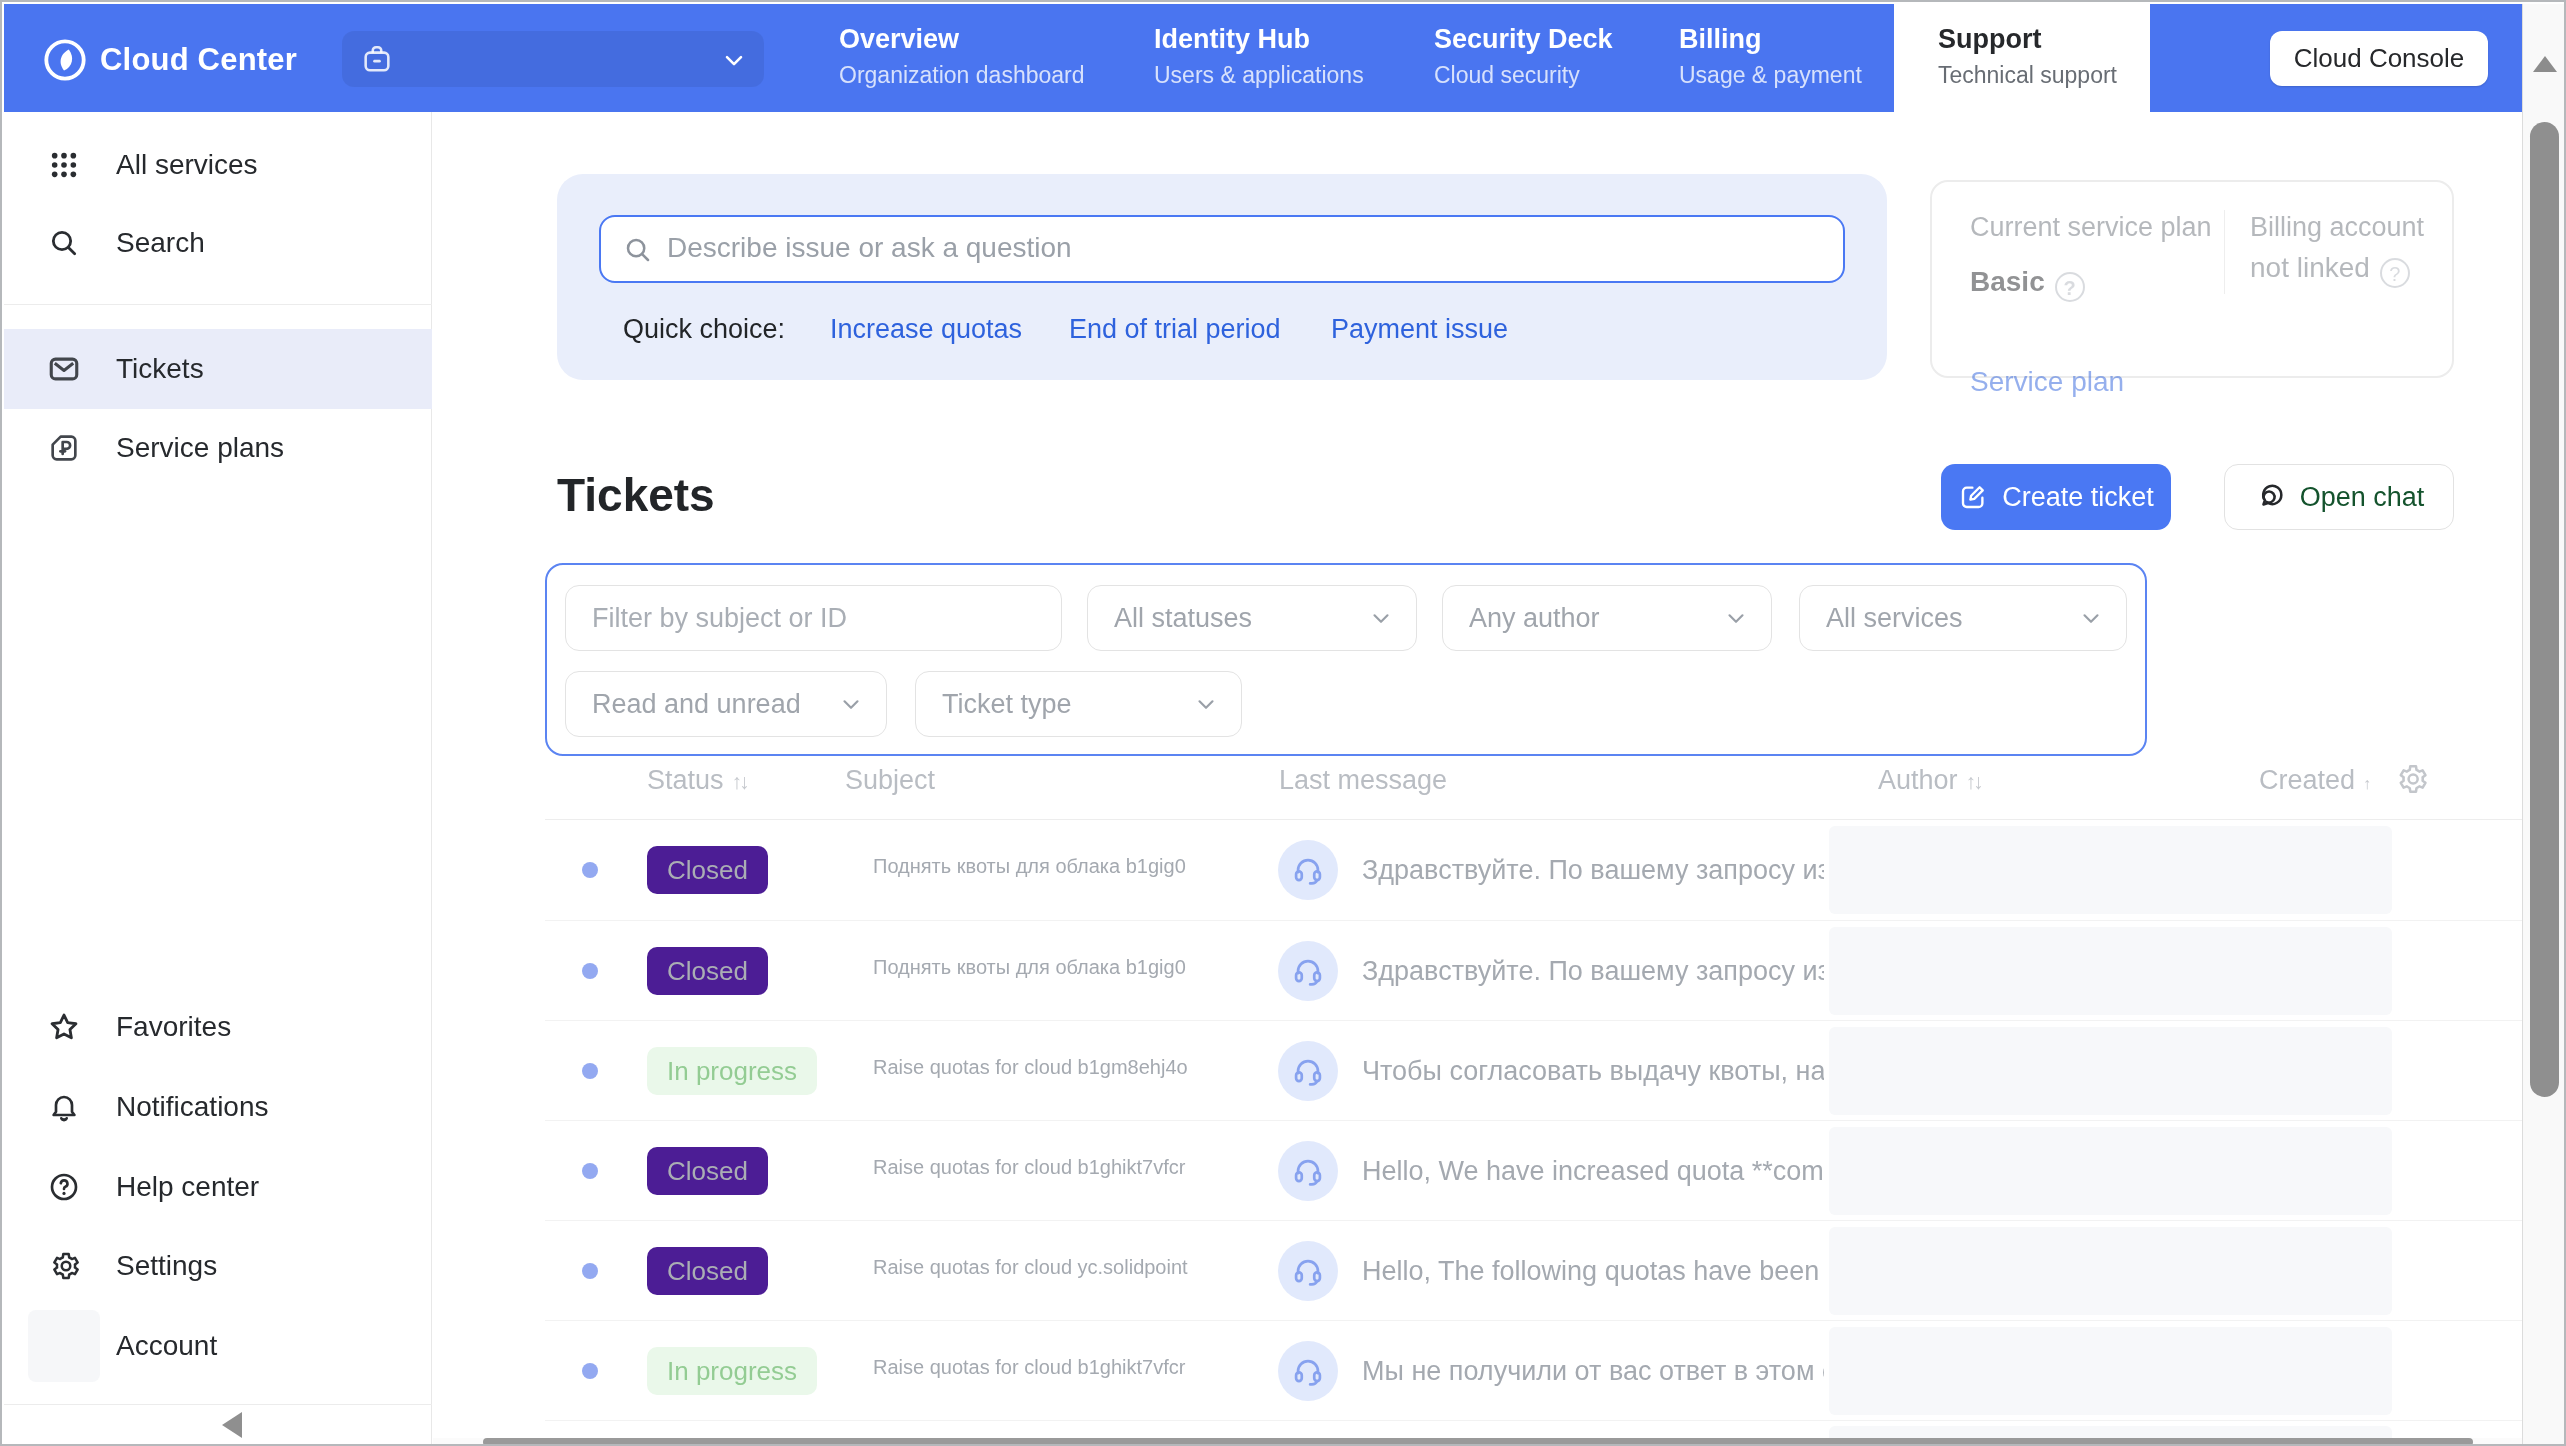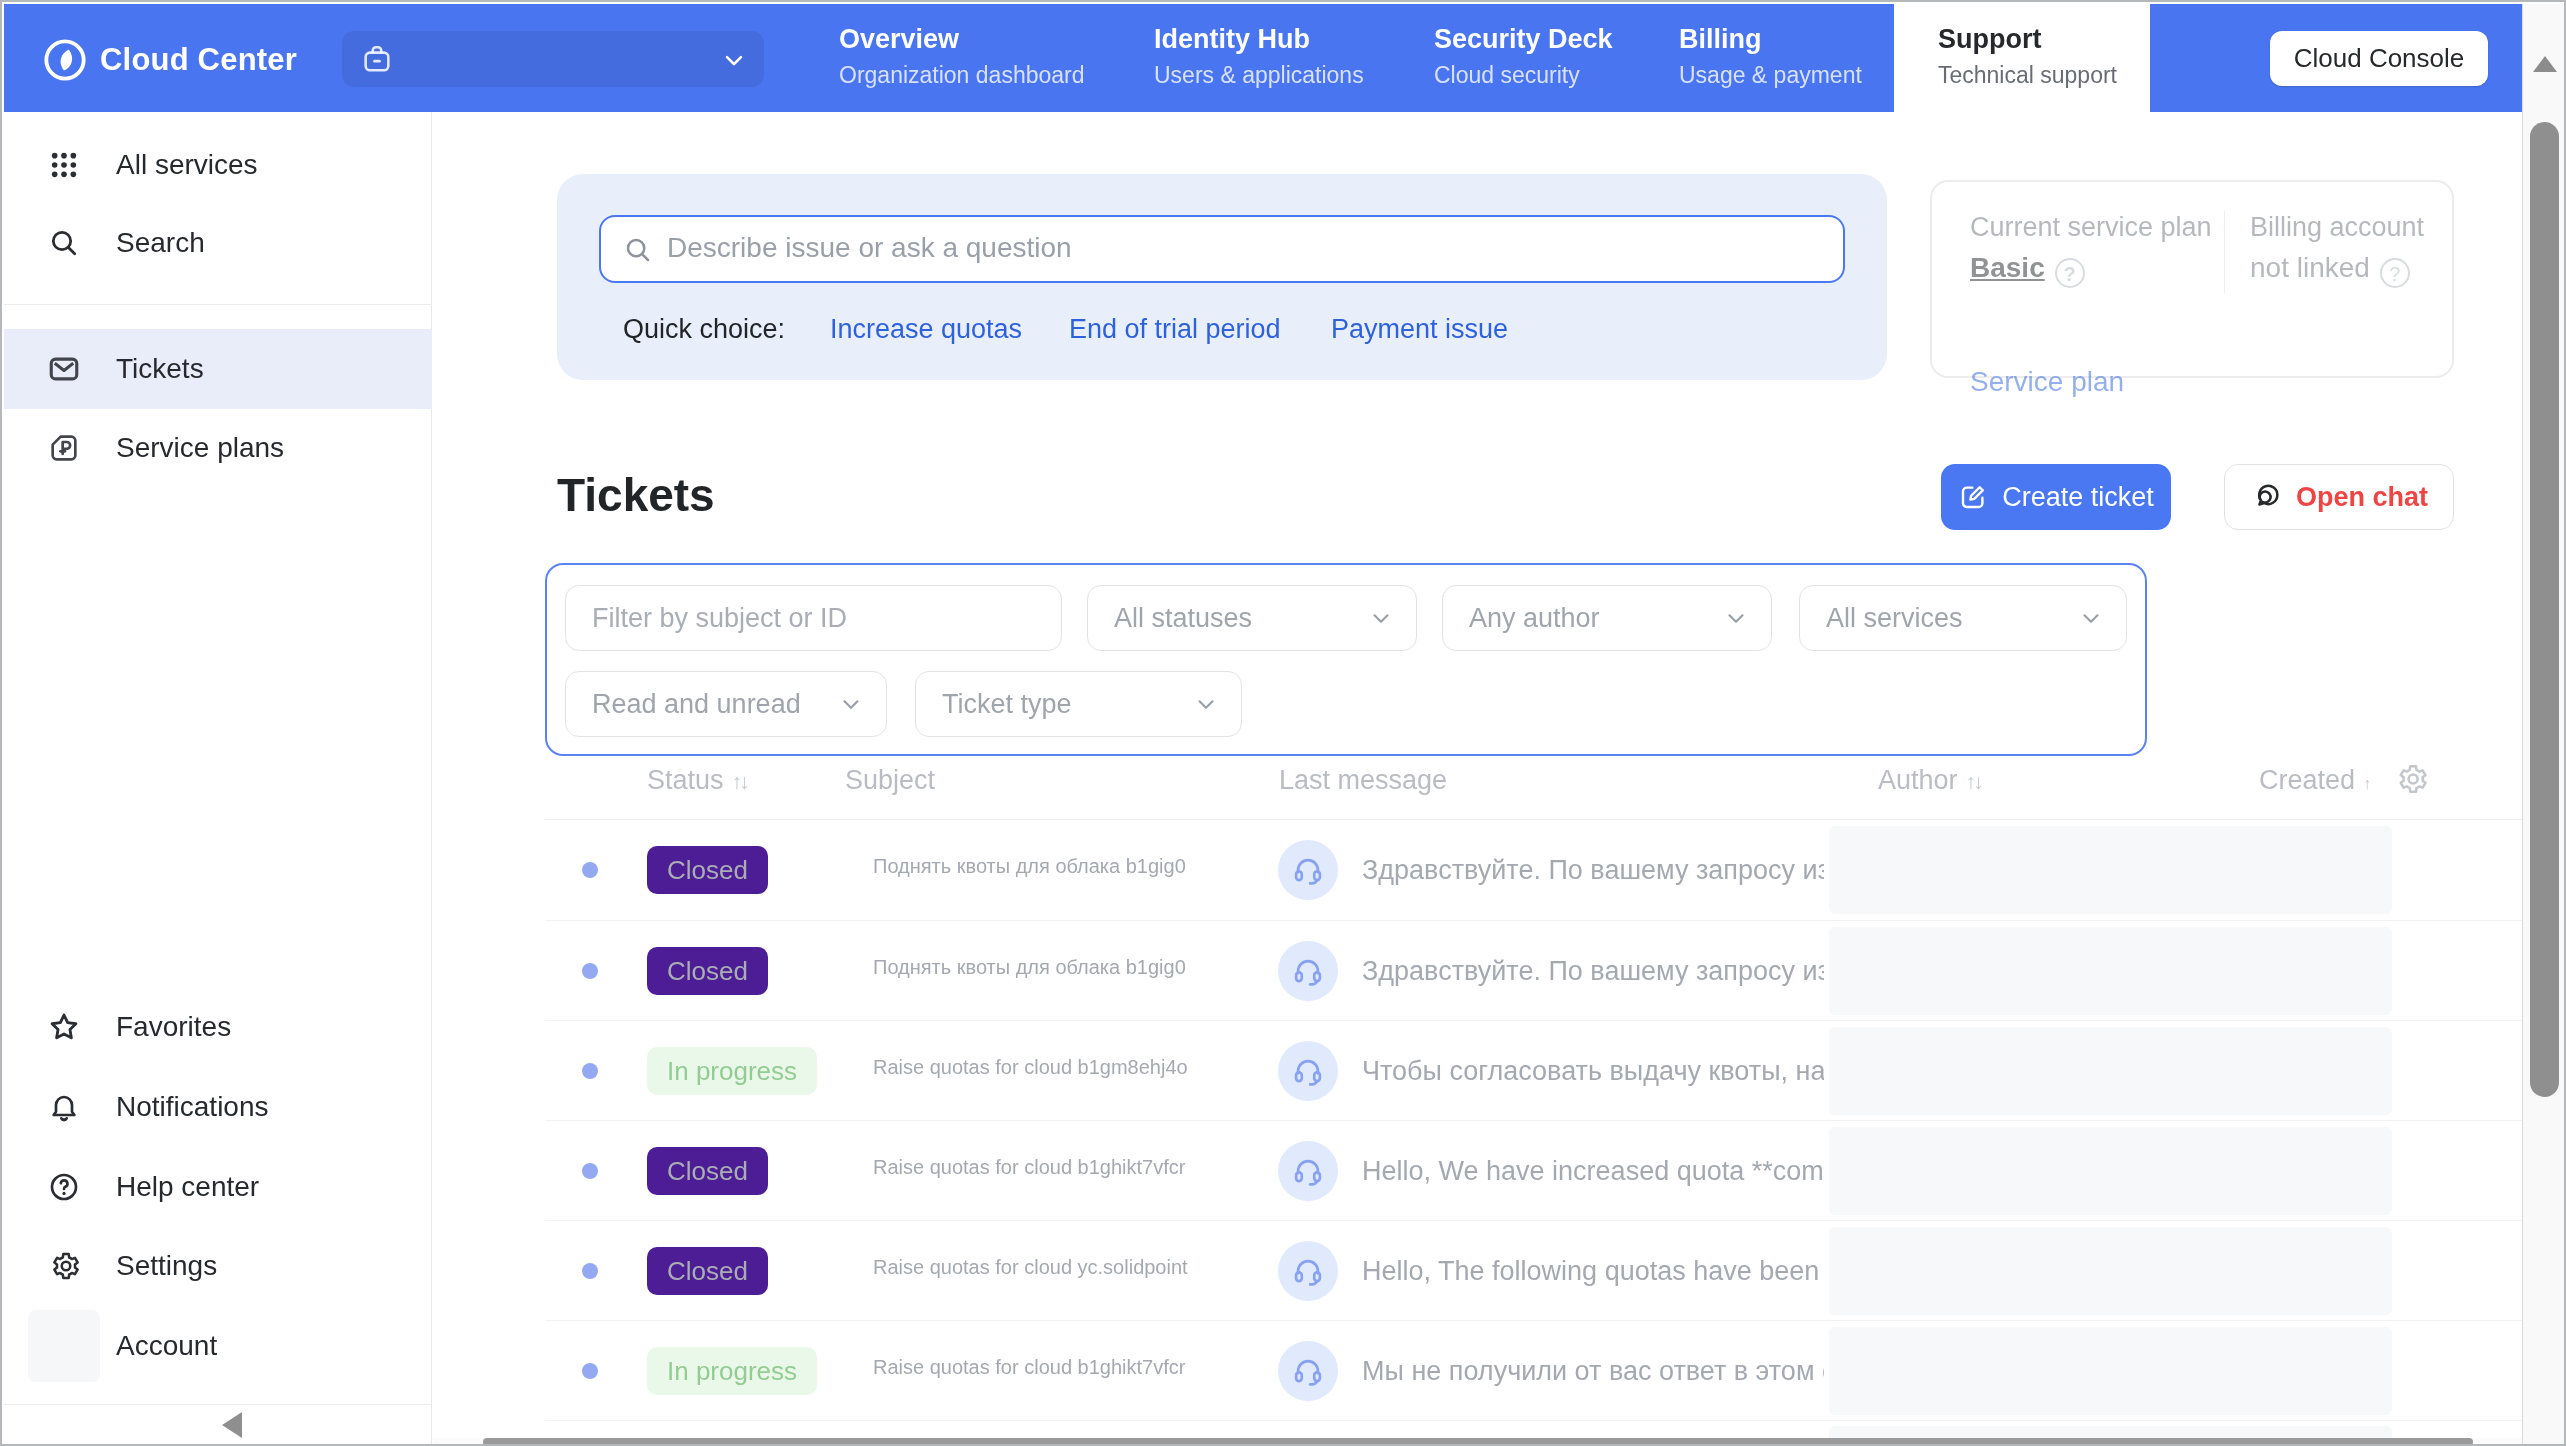--- a/index.html
+++ b/index.html
@@ -56,21 +56,21 @@
   .pval2{ position:absolute; font-size:28px; color:#6d737b; }
   .qcirc{ display:inline-block; width:30px; height:30px; border:2px solid #b4b9c0; border-radius:50%; color:#b4b9c0; font-size:20px; text-align:center; line-height:28px; vertical-align:-4px; margin-left:10px; }
   .pdivider{ position:absolute; left:292px; top:28px; width:1px; height:84px; background:#dfdfdf; }
   .planlink{ position:absolute; left:38px; top:140px; font-size:28px; color:#2e62dd; cursor:pointer;margin-top:44px; }
 
   
   .pagetitle{ position:absolute; left:555px; top:466px; font-size:46px; font-weight:bold; color:#222528; }
   .btn-primary{ position:absolute; left:1939px; top:462px; width:230px; height:66px; background:#4a78f3; border-radius:14px;
         color:#fff; font-size:27px; display:flex; align-items:center; justify-content:center; gap:14px; cursor:pointer; }
   .btn-secondary{ position:absolute; left:2222px; top:462px; width:230px; height:66px; background:#fff; border:1.5px solid #e2e2e2; border-radius:14px;
-        color:#ef4444; font-size:27px; display:flex; align-items:center; justify-content:center; gap:14px; cursor:pointer;font-weight:bold; }
+        color:#14532d; font-size:27px; display:flex; align-items:center; justify-content:center; gap:14px; cursor:pointer; }
 
   
   .filterpanel{ position:absolute; left:543px; top:561px; width:1602px; height:193px; border:2.5px solid #5b84f2; border-radius:18px; background:#fff; }
   .fctrl{ position:absolute; height:66px; border:1.5px solid #e3e3e3; border-radius:14px; background:#fff; display:flex; align-items:center; }
   .fctrl input{ border:none; outline:none; font-size:27px; font-family:inherit; color:#26282b; width:100%; margin:0 26px; background:transparent; }
   .fctrl input::placeholder{ color:#a9aeb5; }
   .fctrl .txt{ font-size:27px; color:#a0a5ac; margin-left:26px; flex:1; white-space:nowrap; overflow:hidden; }
   .fctrl .chev{ margin-right:22px; flex:none; }
 
   
@@ -247,21 +247,21 @@
     <input type="text" placeholder="Describe issue or ask a question" style="">
   </div>
   <span class="quicklabel">Quick choice:</span>
   <span class="quicklink" style="left:828px;">Increase quotas</span>
   <span class="quicklink" style="left:1067px;">End of trial period</span>
   <span class="quicklink" style="left:1329px;">Payment issue</span>
 
   <div class="planpanel">
     <div class="planfade">
       <span class="plabel" style="left:38px;top:30px;">Current service plan</span>
-      <span class="pvalue" style="left:38px;top:70px;text-decoration:underline;">
+      <span class="pvalue" style="left:38px;top:84px;">
         <span>Basic</span><span class="qcirc">?</span>
       </span>
       <span class="pdivider"></span>
       <span class="plabel" style="left:318px;top:30px;">Billing account</span>
       <span class="pval2" style="left:318px;top:70px;">
         <span>not linked</span><span class="qcirc">?</span>
       </span>
       <span class="planlink">Service plan</span>
     </div>
   </div>

